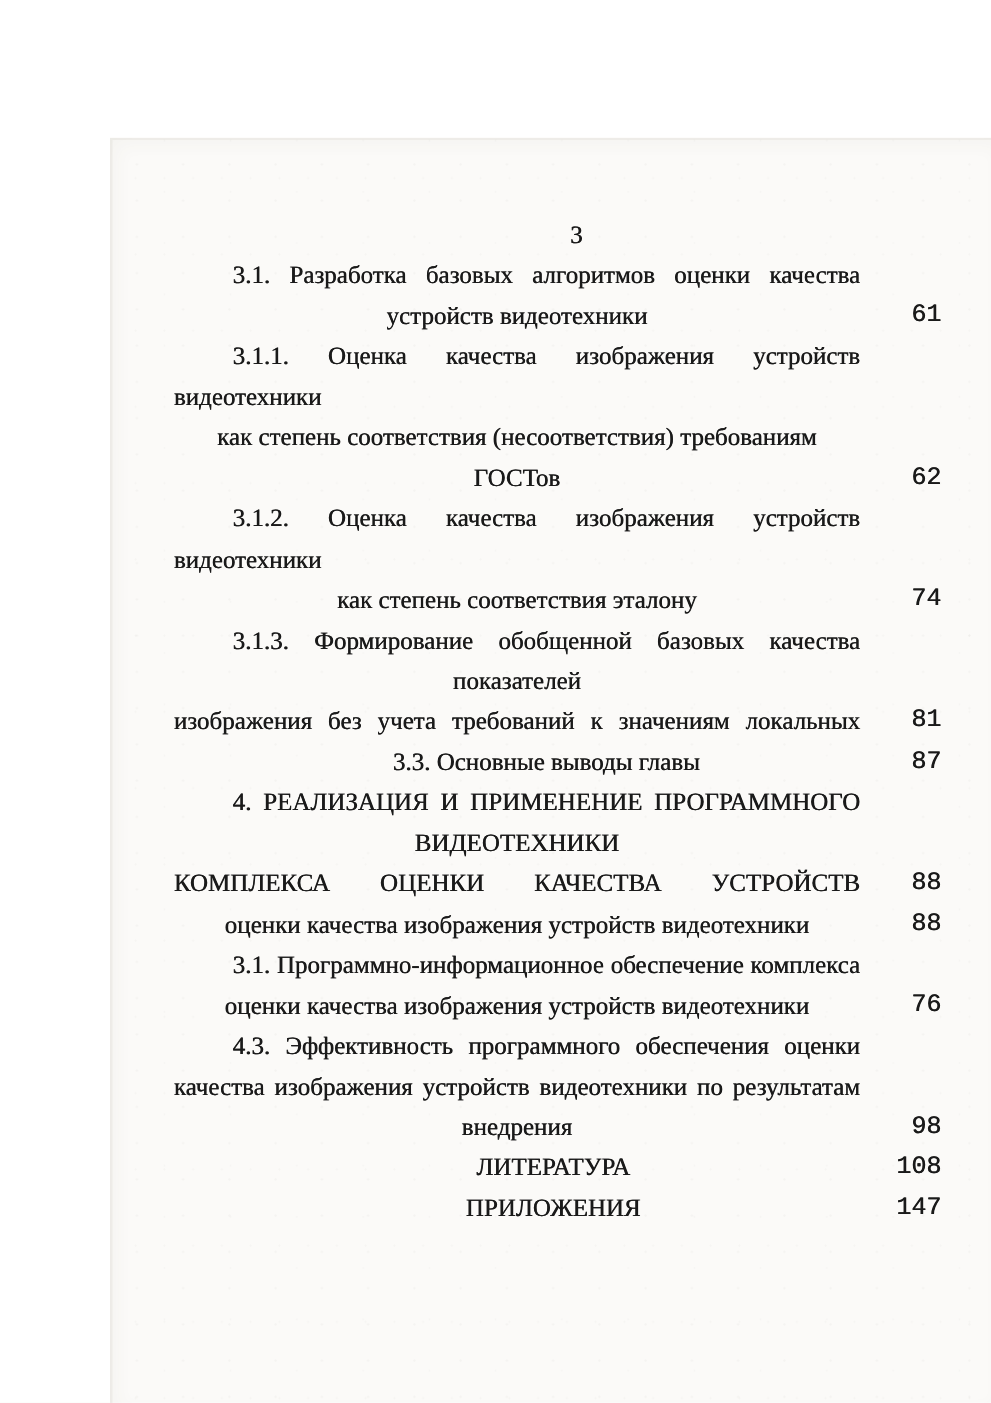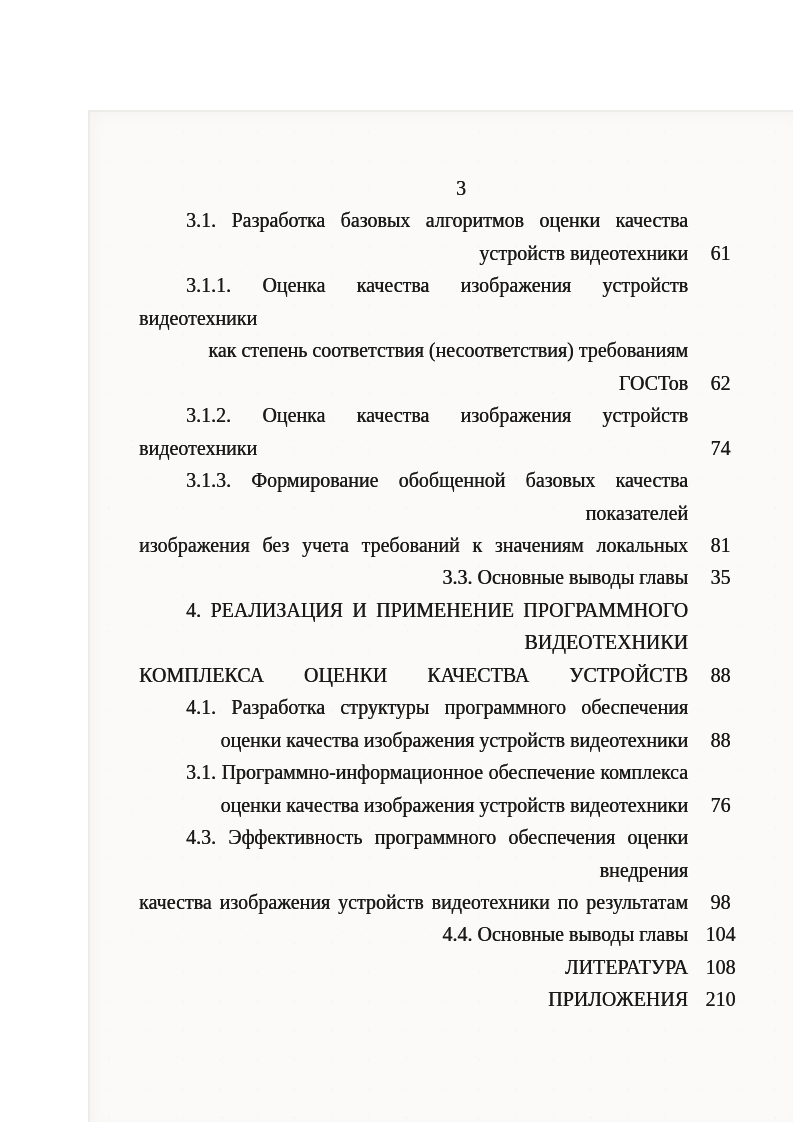--- a/index.html
+++ b/index.html
@@ -42,39 +42,40 @@
   .header-num {
     width: 614px;
     text-align: center;
     text-indent: 30px;
   }
   .entry {
     position: relative;
     width: 549px;
   }
   .line {
-    text-align: right;
+    text-align: center;
   }
   .line.jfull {
     text-align: justify;
     text-align-last: justify;
   }
   .line.first {
     text-indent: 47px;
   }
   .line.first.wide {
     text-indent: 58px;
   }
   .pagenum {
     position: absolute;
     right: -65px;
     bottom: 0;
     min-width: 65px;
-    text-align: center;
+    text-align: right;
     line-height: 32.45px;
+    font-family: Liberation Mono, monospace;
   }
 </style>
 </head>
 <body>
 
 <div class="scan-page">
   <div class="content">
     <div class="header-num">3</div>
     <div id="toc">
         <div class="entry">
@@ -82,61 +83,57 @@
           <div class="line">устройств видеотехники</div>
           <span class="pagenum">61</span>
         </div>
         <div class="entry">
           <div class="line first jfull">3.1.1. Оценка качества изображения устройств видеотехники</div>
           <div class="line">как степень соответствия (несоответствия) требованиям ГОСТов</div>
           <span class="pagenum">62</span>
         </div>
         <div class="entry">
           <div class="line first jfull">3.1.2. Оценка качества изображения устройств видеотехники</div>
+          <div class="line">как степень соответствия эталону</div>
           <span class="pagenum">74</span>
         </div>
         <div class="entry">
           <div class="line first jfull">3.1.3. Формирование обобщенной базовых качества</div>
           <div class="line">показателей</div>
           <div class="line jfull">изображения без учета требований к значениям локальных</div>
           <span class="pagenum">81</span>
         </div>
         <div class="entry">
           <div class="line first">3.3. Основные выводы главы</div>
-          <span class="pagenum">35</span>
+          <span class="pagenum">87</span>
         </div>
         <div class="entry">
           <div class="line first jfull">4. РЕАЛИЗАЦИЯ И ПРИМЕНЕНИЕ ПРОГРАММНОГО</div>
           <div class="line">ВИДЕОТЕХНИКИ</div>
           <div class="line jfull">КОМПЛЕКСА ОЦЕНКИ КАЧЕСТВА УСТРОЙСТВ</div>
           <span class="pagenum">88</span>
         </div>
         <div class="entry">
-          <div class="line first jfull">4.1. Разработка структуры программного обеспечения</div>
           <div class="line">оценки качества изображения устройств видеотехники</div>
           <span class="pagenum">88</span>
         </div>
         <div class="entry">
           <div class="line first jfull">3.1. Программно-информационное обеспечение комплекса</div>
           <div class="line">оценки качества изображения устройств видеотехники</div>
           <span class="pagenum">76</span>
         </div>
         <div class="entry">
           <div class="line first jfull">4.3. Эффективность программного обеспечения оценки</div>
+          <div class="line jfull">качества изображения устройств видеотехники по результатам</div>
           <div class="line">внедрения</div>
-          <div class="line jfull">качества изображения устройств видеотехники по результатам</div>
           <span class="pagenum">98</span>
-        </div>
-        <div class="entry">
-          <div class="line first">4.4. Основные выводы главы</div>
-          <span class="pagenum">104</span>
         </div>
         <div class="entry">
           <div class="line first wide">ЛИТЕРАТУРА</div>
           <span class="pagenum">108</span>
         </div>
         <div class="entry">
           <div class="line first wide">ПРИЛОЖЕНИЯ</div>
-          <span class="pagenum">210</span>
+          <span class="pagenum">147</span>
         </div>
       </div>
   </div>
 </div>
 
 </body></html>

